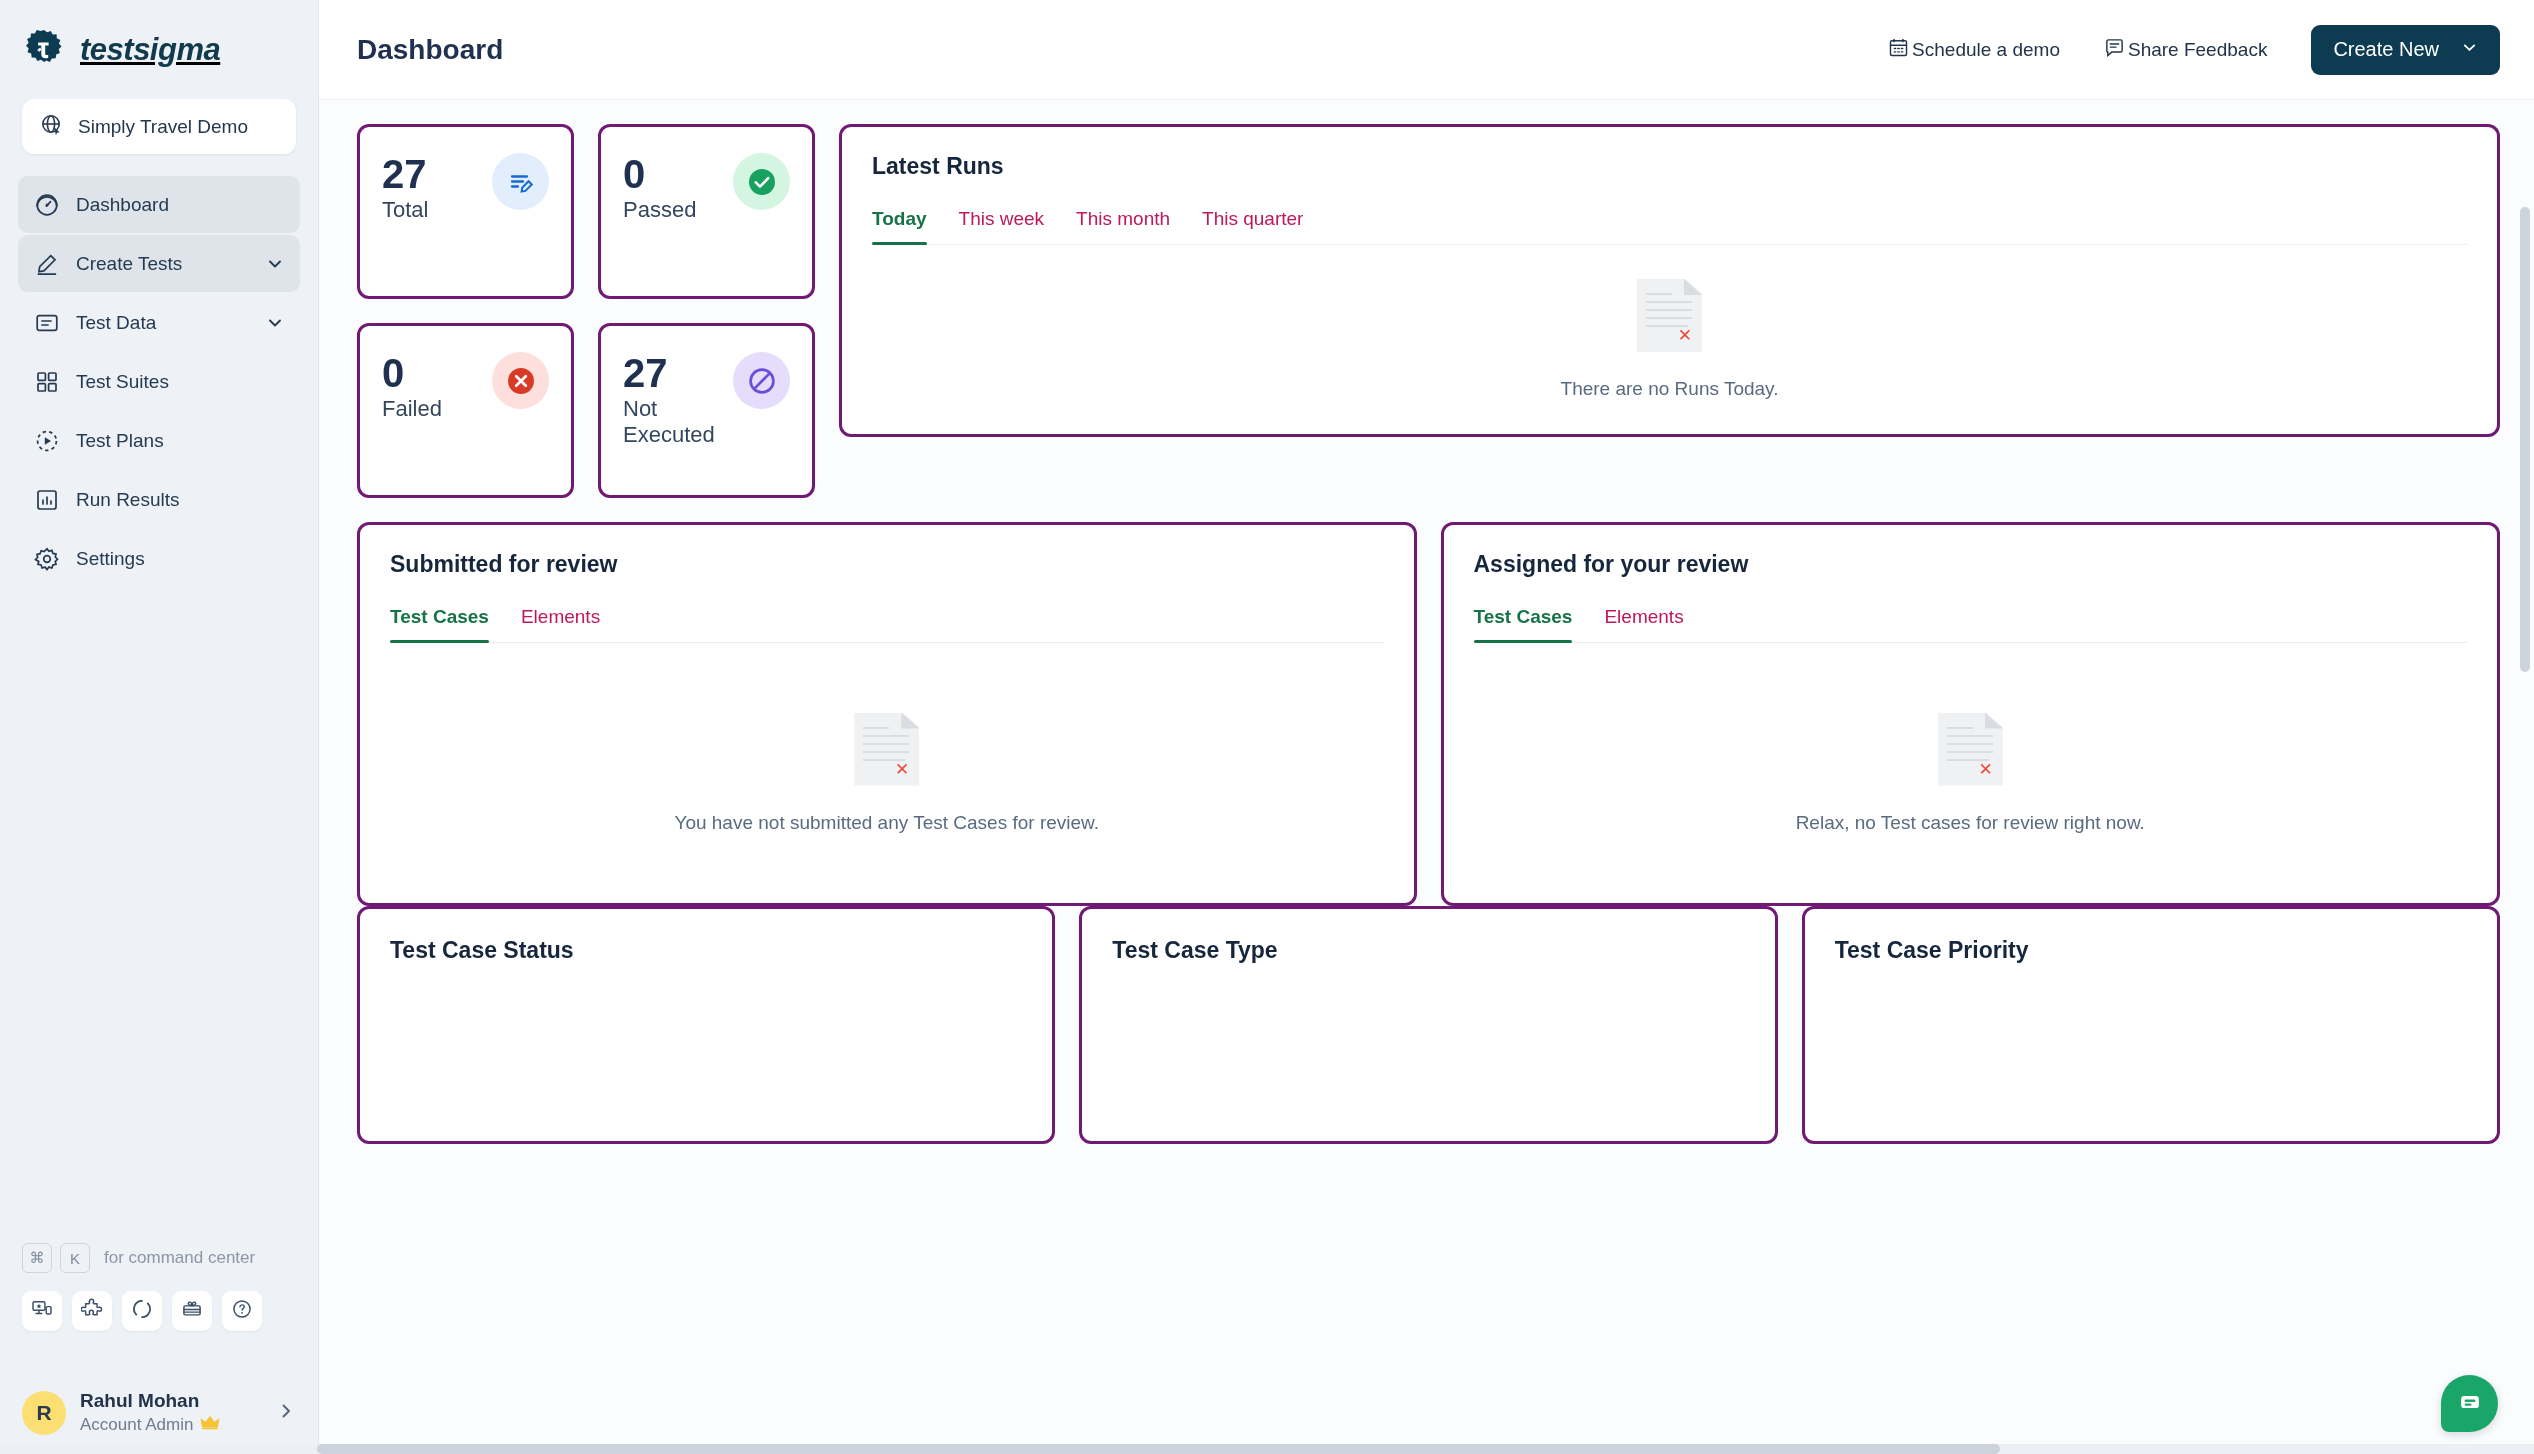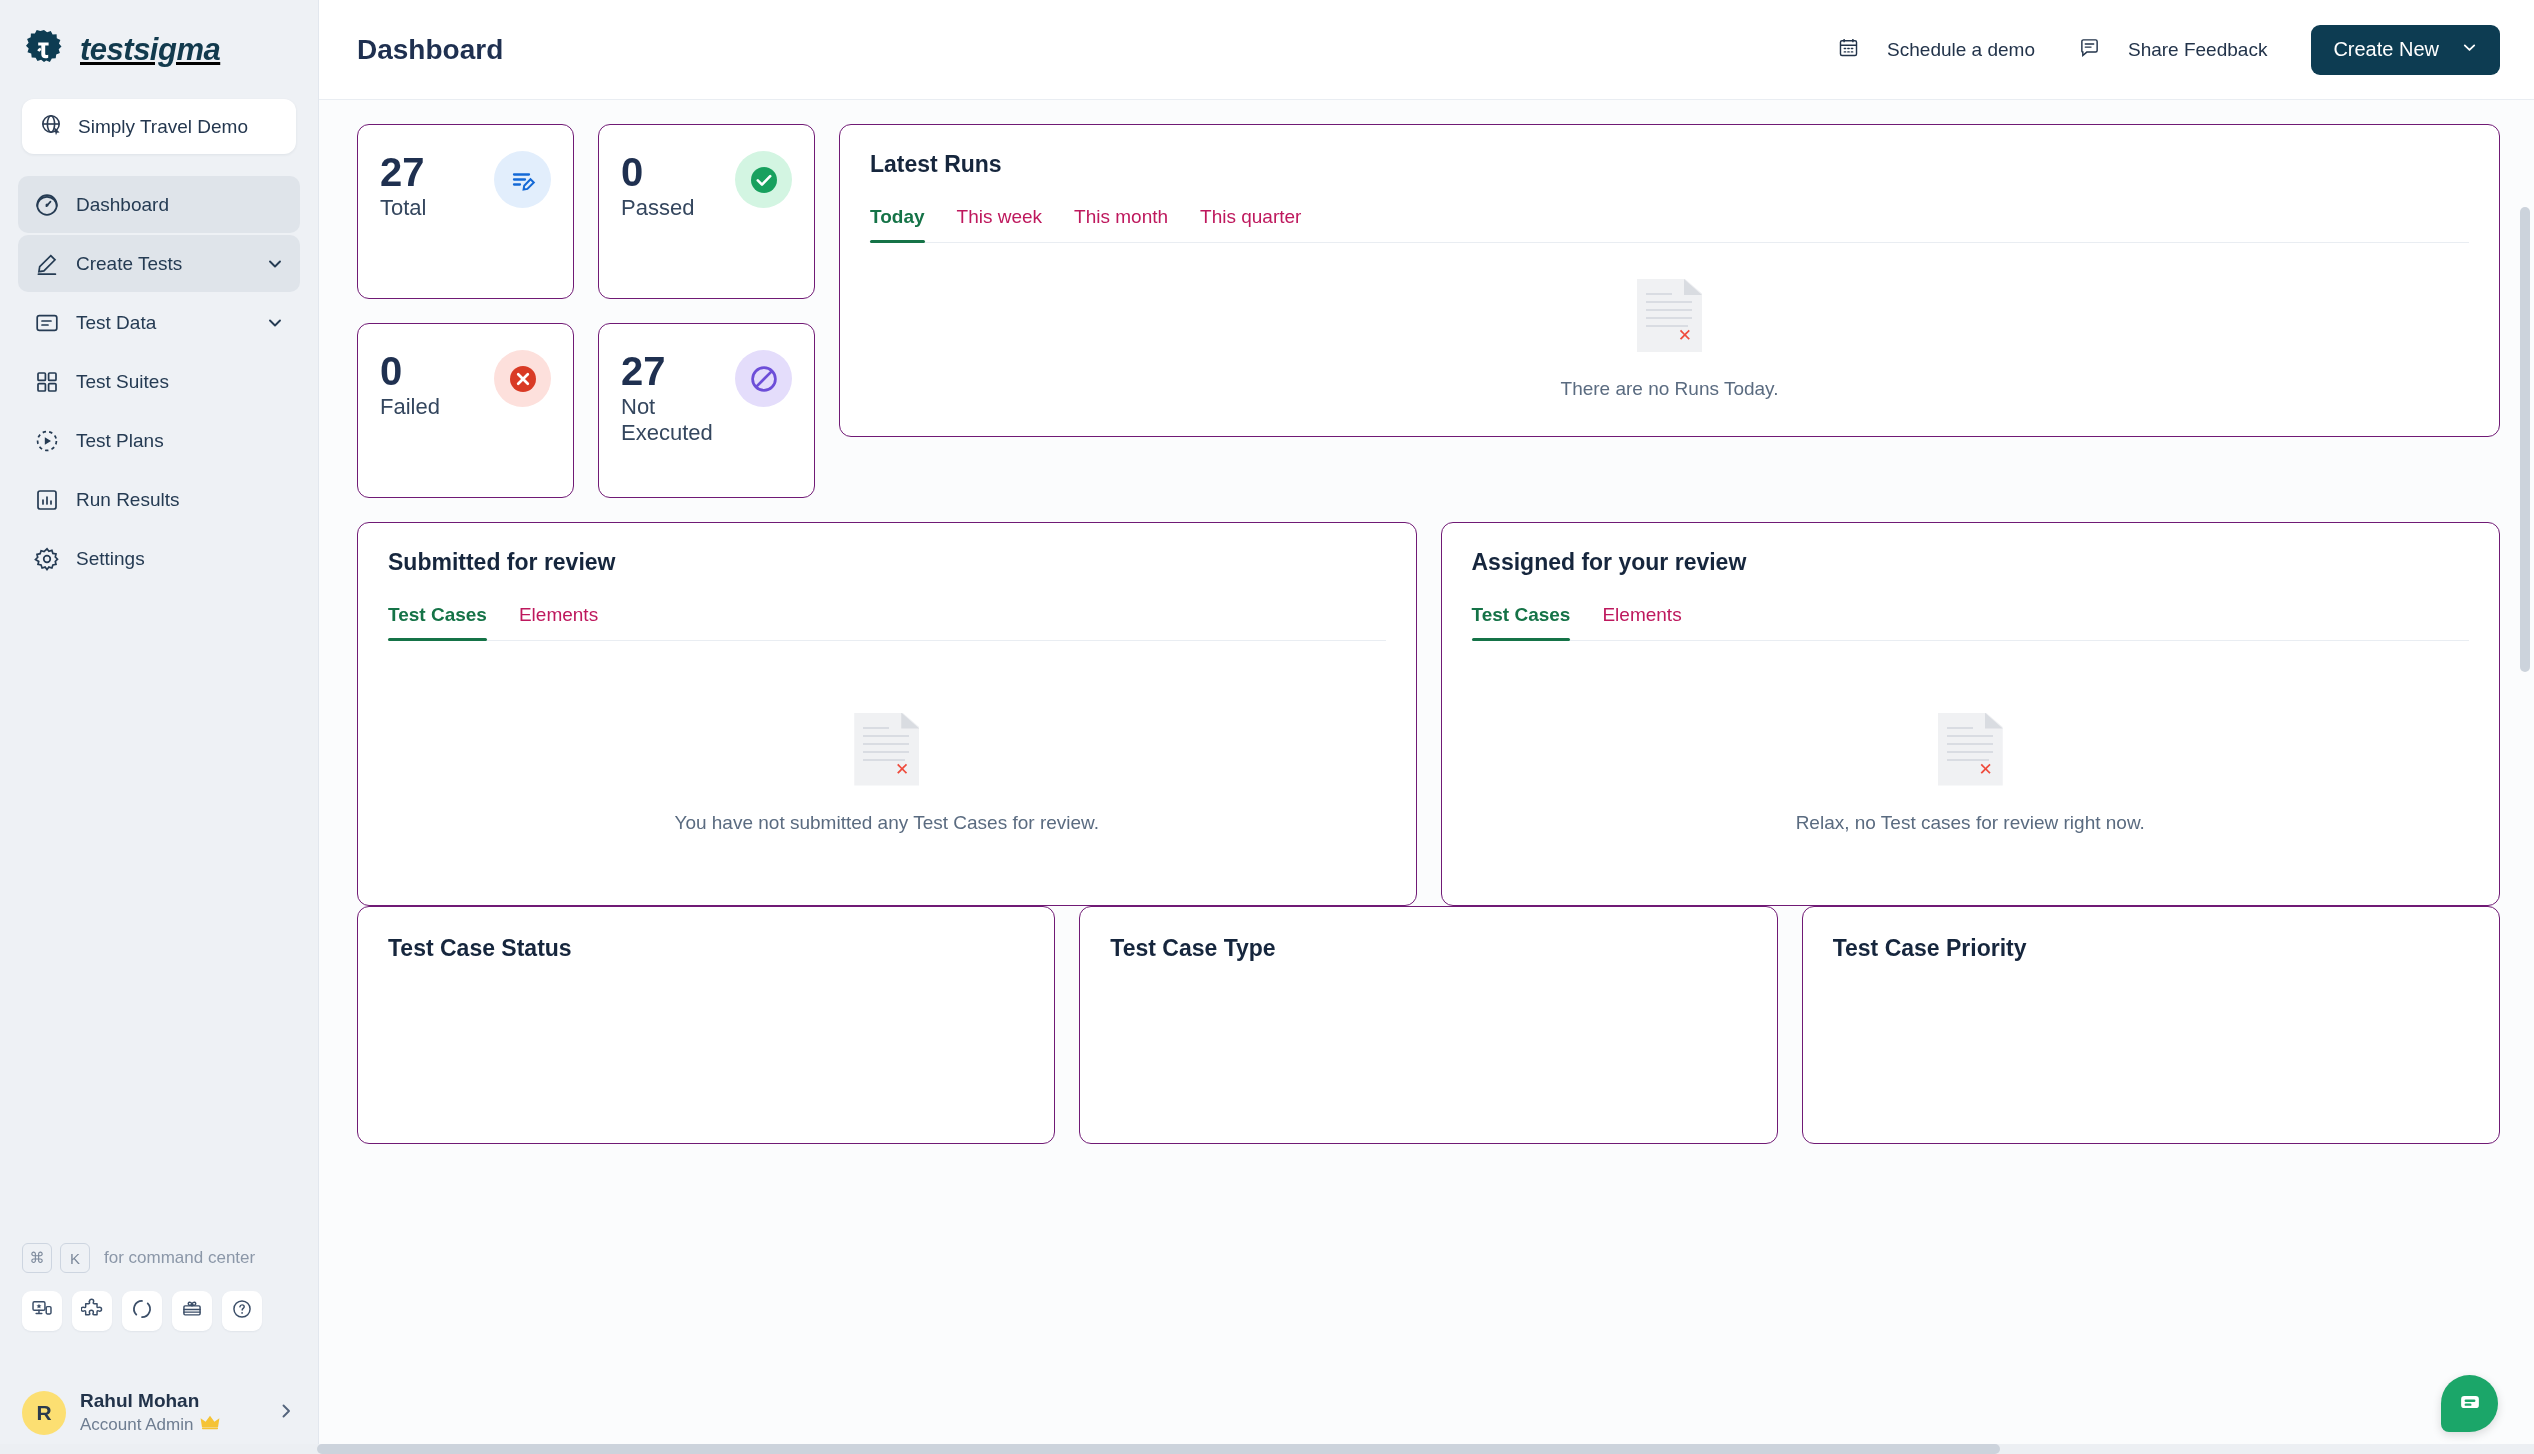--- a/index.html
+++ b/index.html
@@ -99,21 +99,21 @@
   .topbar {
     height: 100px; flex: 0 0 100px;
     border-bottom: 1px solid #e9edf2;
     display: flex; align-items: center;
     padding: 0 34px 0 38px;
     background: #fff;
   }
   .page-title { font-size: 28px; font-weight: bold; color: #1f3050; }
   .topbar-spacer { flex: 1; }
   .top-action {
-    display: flex; align-items: center; gap: 28px;
+    display: flex; align-items: center; gap: 3px;
     font-size: 19px; color: #22334a; margin-right: 44px; cursor: pointer;
   }
   .btn-create {
     background: #0d3c52; color: #fff;
     border-radius: 9px; height: 50px;
     display: flex; align-items: center; gap: 22px;
     padding: 4px 22px; font-size: 20px; font-weight: 500; cursor: pointer;
   }
 
   .content {
@@ -124,21 +124,21 @@
   }
 
   
   .row1 { display: flex; gap: 24px; }
   .stat-grid {
     display: grid; grid-template-columns: 217px 217px;
     grid-template-rows: 175px 175px; gap: 24px;
     flex: 0 0 457px;
   }
   .card {
-    background: #fff; border: 1px solid #701a75; border-radius: 12px;
+    background: #fff; border: 3px solid #701a75; border-radius: 12px;
   }
   .stat-card {
     padding: 26px 22px 0 22px;
     display: flex; align-items: flex-start; justify-content: space-between;
   }
   .stat-num { font-size: 40px; font-weight: bold; color: #1f3050; line-height: 1.05; }
   .stat-lbl { font-size: 22px; color: #34465e; margin-top: 2px; }
   .stat-bubble {
     width: 57px; height: 57px; border-radius: 50%;
     display: flex; align-items: center; justify-content: center; flex: 0 0 57px;

